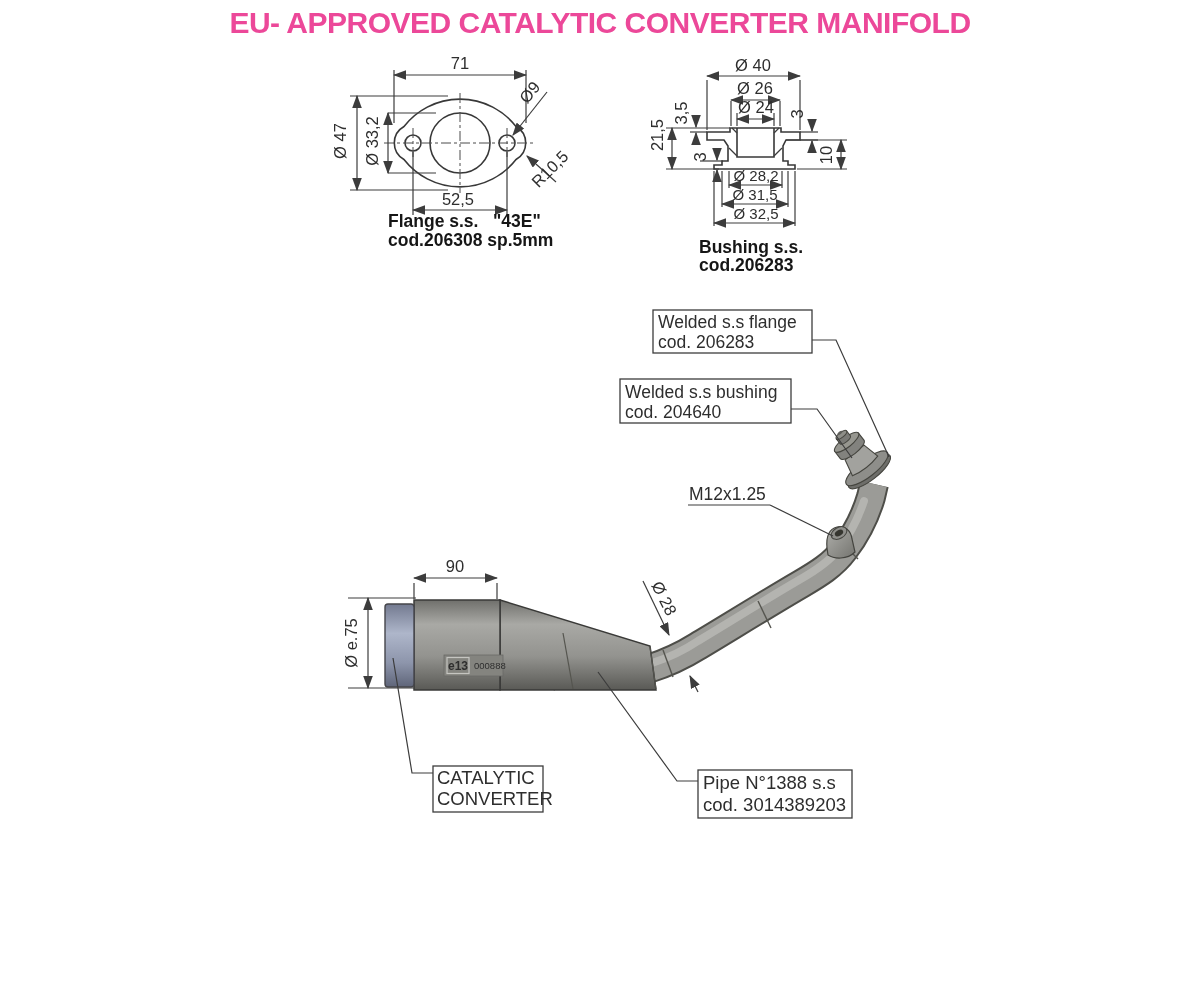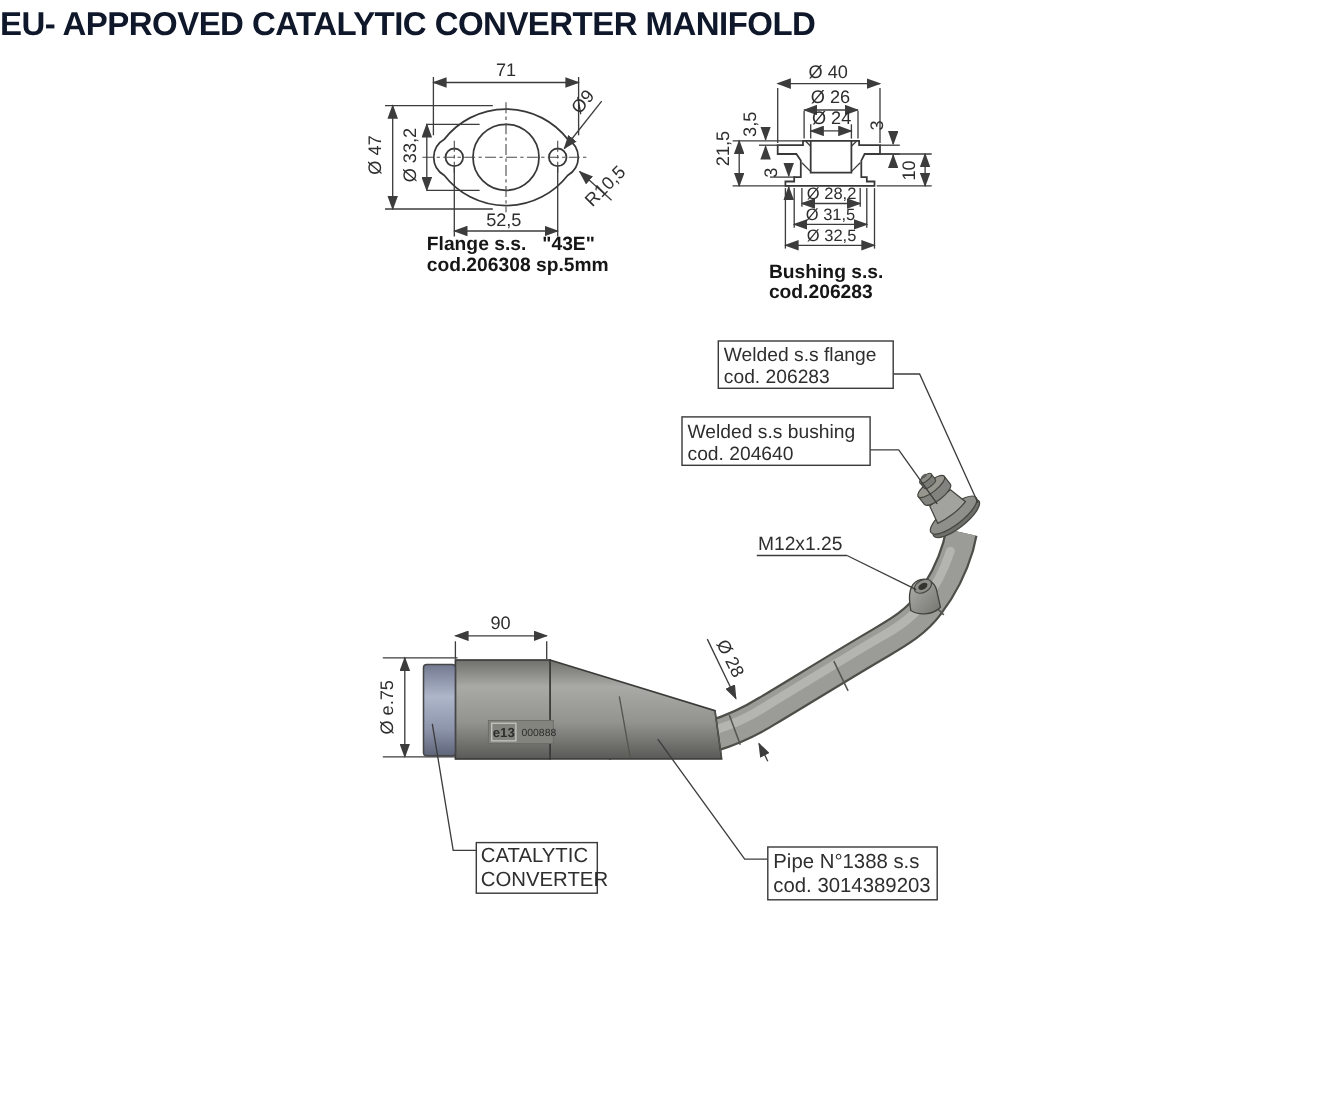--- a/index.html
+++ b/index.html
@@ -1,19 +1,19 @@
 <!DOCTYPE html>
 <html><head>
 <meta charset="utf-8">
 <style>
   html,body{margin:0;padding:0;background:#ffffff;}
   .page{position:relative;width:1200px;height:1000px;background:#fff;overflow:hidden;
         font-family:"Liberation Sans",sans-serif;}
-  .title{position:absolute;top:6px;left:0;width:100%;
-         font-size:30px;font-weight:700;letter-spacing:-0.5px;color:#0f172a;
+  .title{position:absolute;top:6px;left:0;width:100%;text-align:center;
+         font-size:30px;font-weight:700;letter-spacing:-0.5px;color:#ec4899;
          font-stretch:condensed;}
   svg text{fill:#2e2e2e;font-family:"Liberation Sans",sans-serif;}
   .dim{font-size:16.5px;}
   .dimsmall{font-size:15px;}
   .blabel{font-size:17.5px;font-weight:700;fill:#161616;}
   .callout{font-size:17.5px;}
   .callout-big{font-size:18.5px;}
   .thin{stroke:#3c3c3c;stroke-width:1.2;fill:none;}
   .part{stroke:#383838;stroke-width:1.6;fill:none;}
   .dash{stroke:#4a4a4a;stroke-width:1;fill:none;stroke-dasharray:10 3 3 3;}

